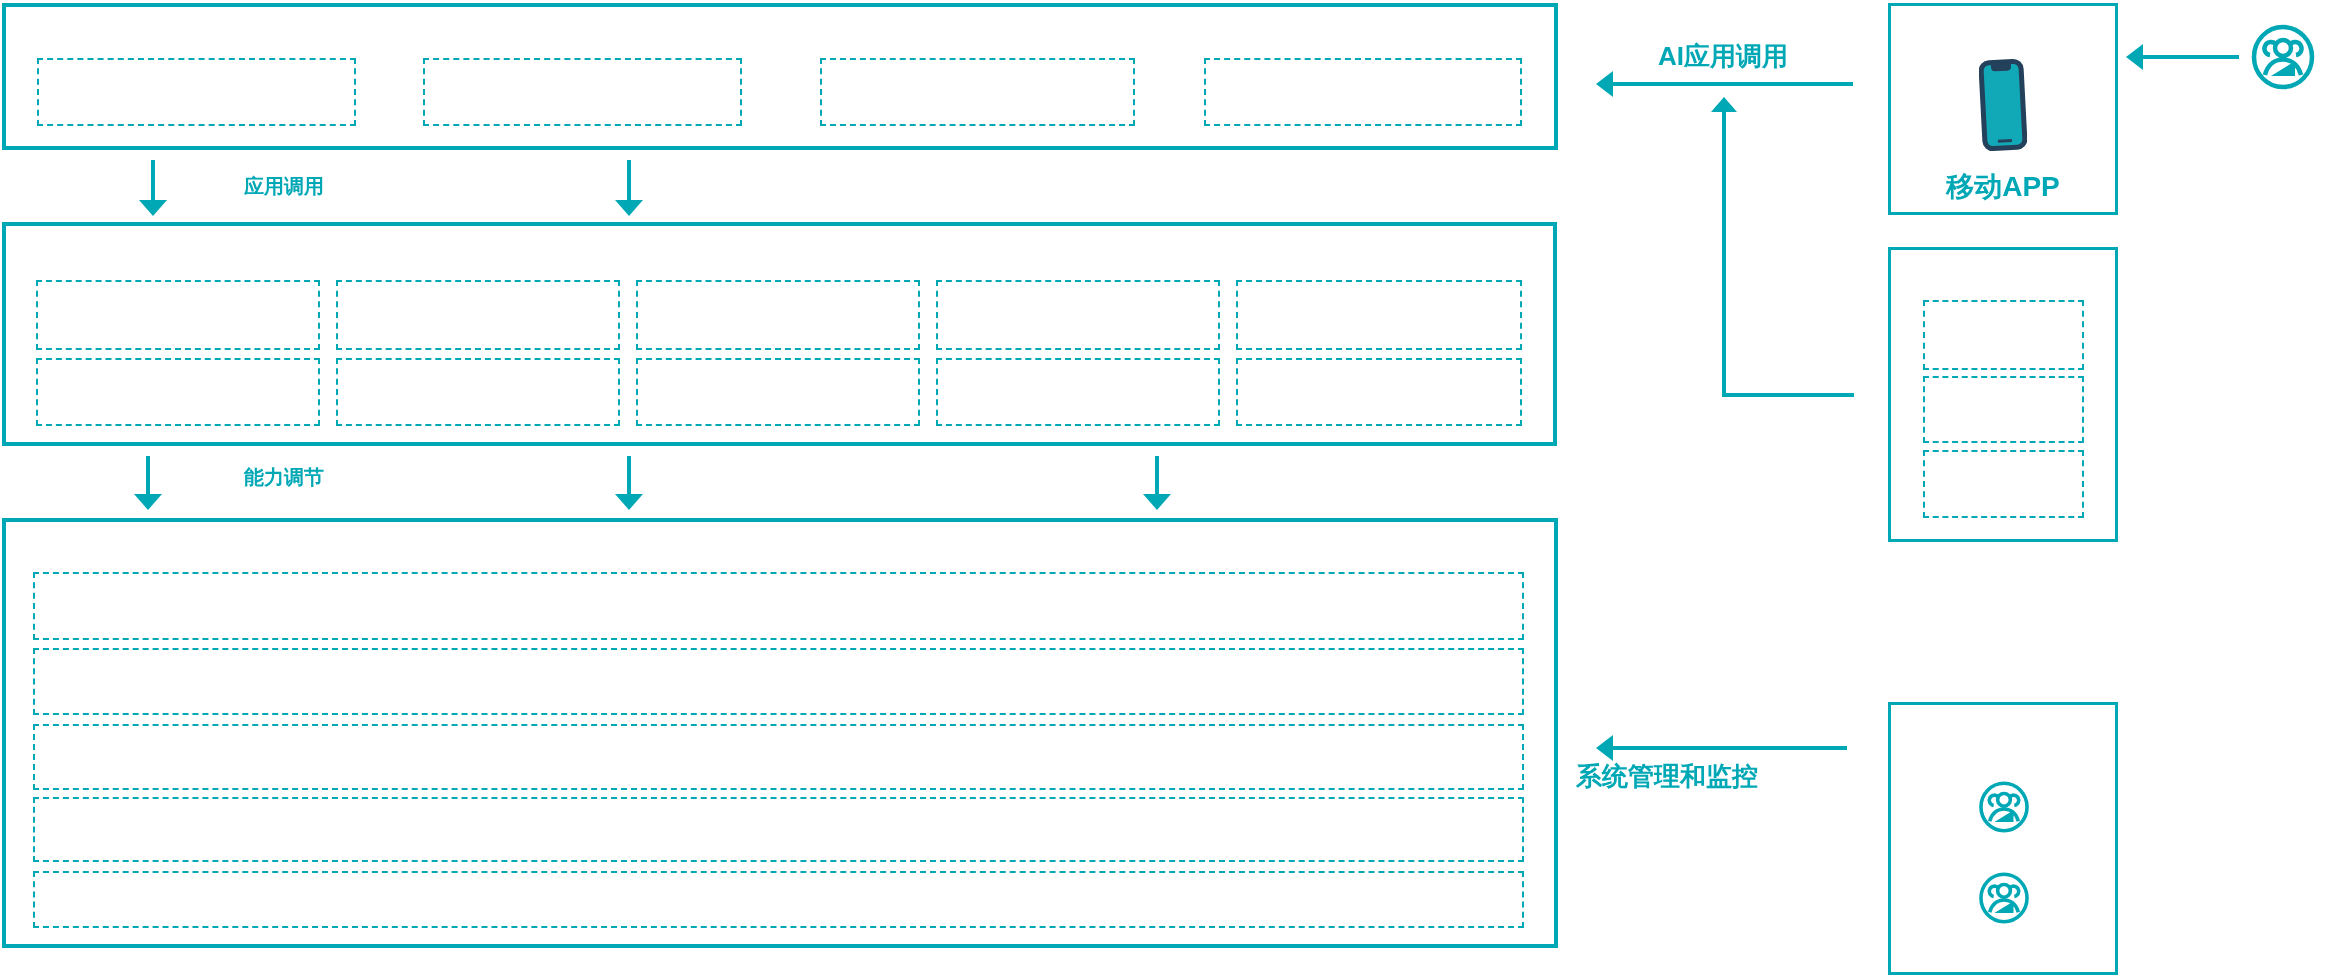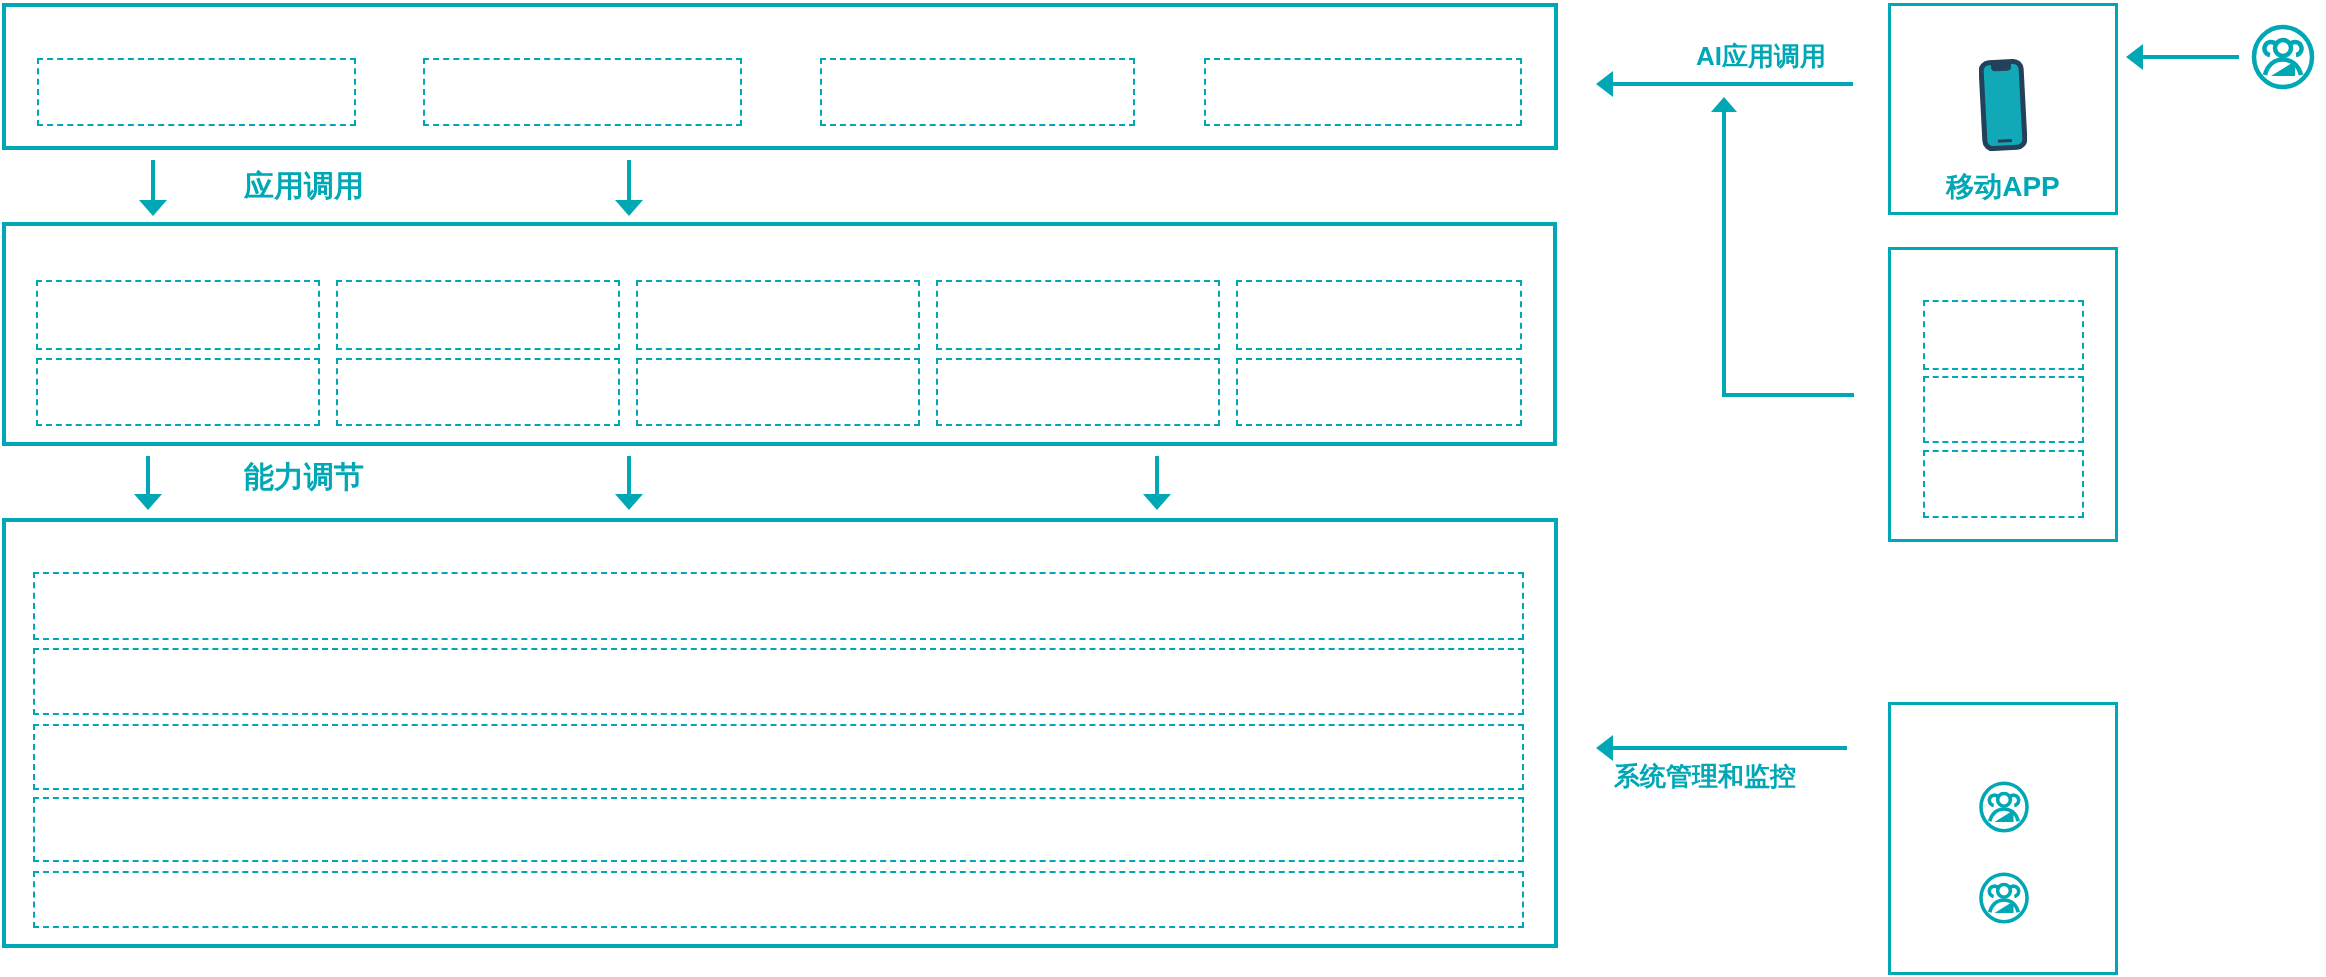--- a/index.html
+++ b/index.html
@@ -17,22 +17,22 @@
   
   .dash-box{border:2px dashed #00A7B5;background:transparent;}
   
   .shaft{background:#00A7B5;}
   
   .head-down{width:0;height:0;border-left:14px solid transparent;border-right:14px solid transparent;border-top:16px solid #00A7B5;}
   .head-up{width:0;height:0;border-left:13px solid transparent;border-right:13px solid transparent;border-bottom:15px solid #00A7B5;}
   .head-left{width:0;height:0;border-top:13px solid transparent;border-bottom:13px solid transparent;border-right:17px solid #00A7B5;}
   
   .lbl{color:#00A7B5;font-weight:bold;white-space:nowrap;}
-  .lbl-30{font-size:30px;line-height:32px;}
-  .lbl-26{font-size:26px;line-height:28px;margin-left:38px;}
+  .lbl-30{font-size:20px;line-height:32px;}
+  .lbl-26{font-size:26px;line-height:28px;}
   .lbl-center{text-align:center;}
 </style>
 </head>
 <body>
 
 <div class="canvas">
 
   <div class="abs solid-box" style="left:2px;top:3px;width:1556px;height:147px;"></div>
   <div class="abs dash-box" style="left:37px;top:58px;width:319px;height:68px;"></div>
   <div class="abs dash-box" style="left:423px;top:58px;width:319px;height:68px;"></div>

